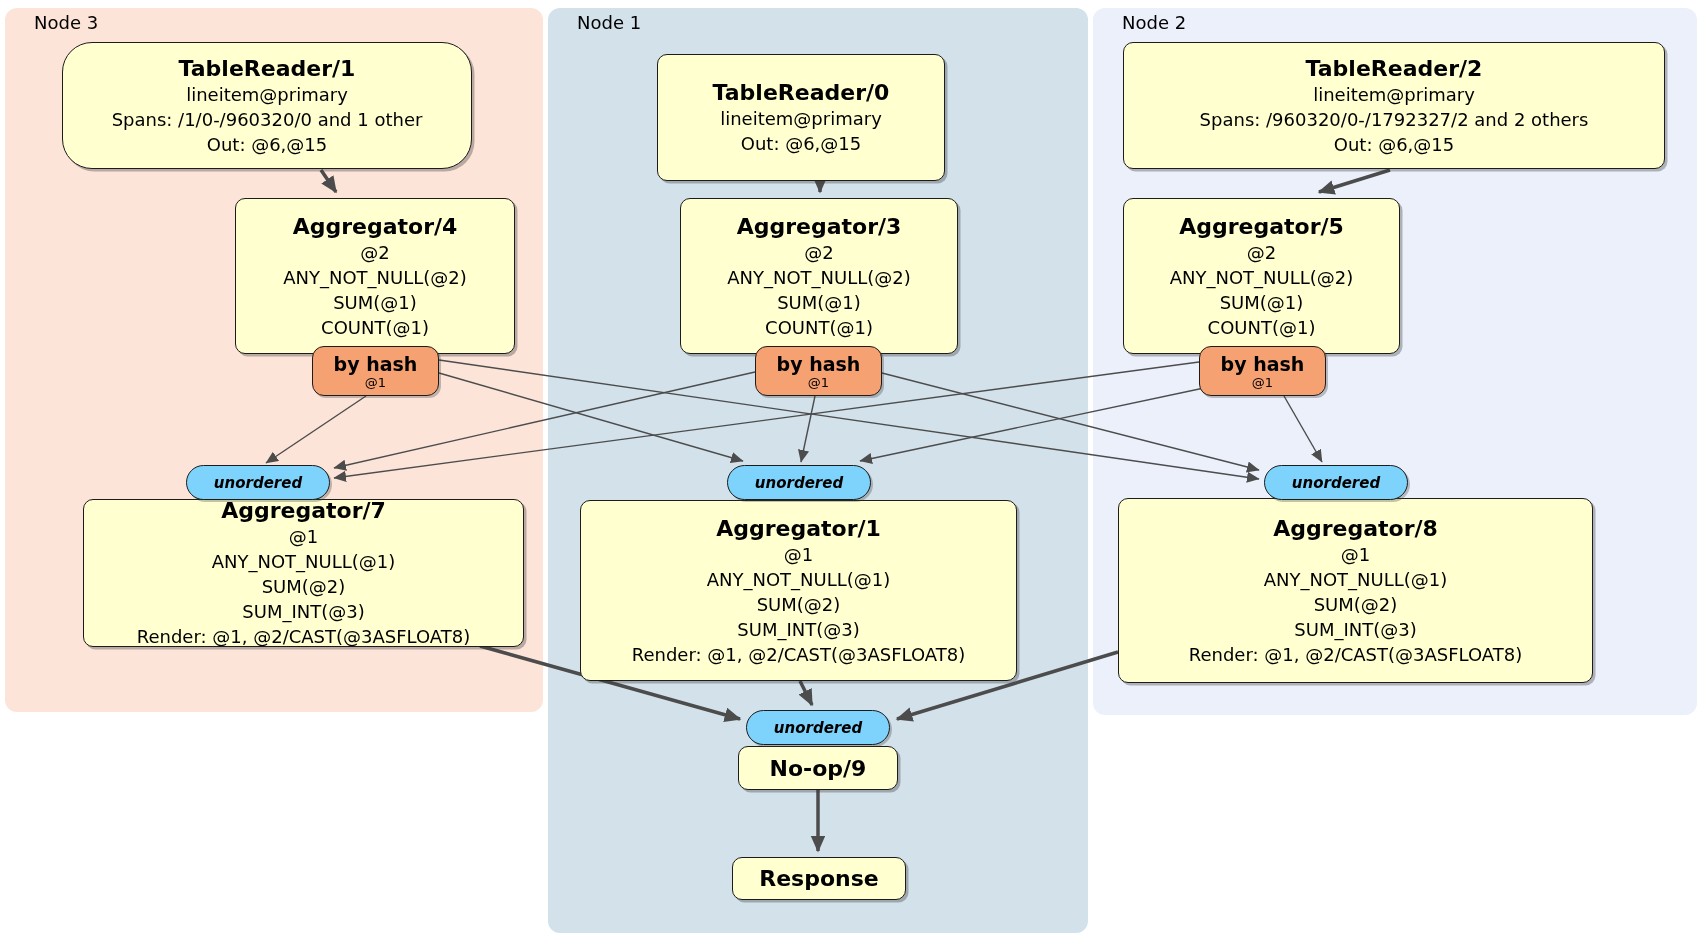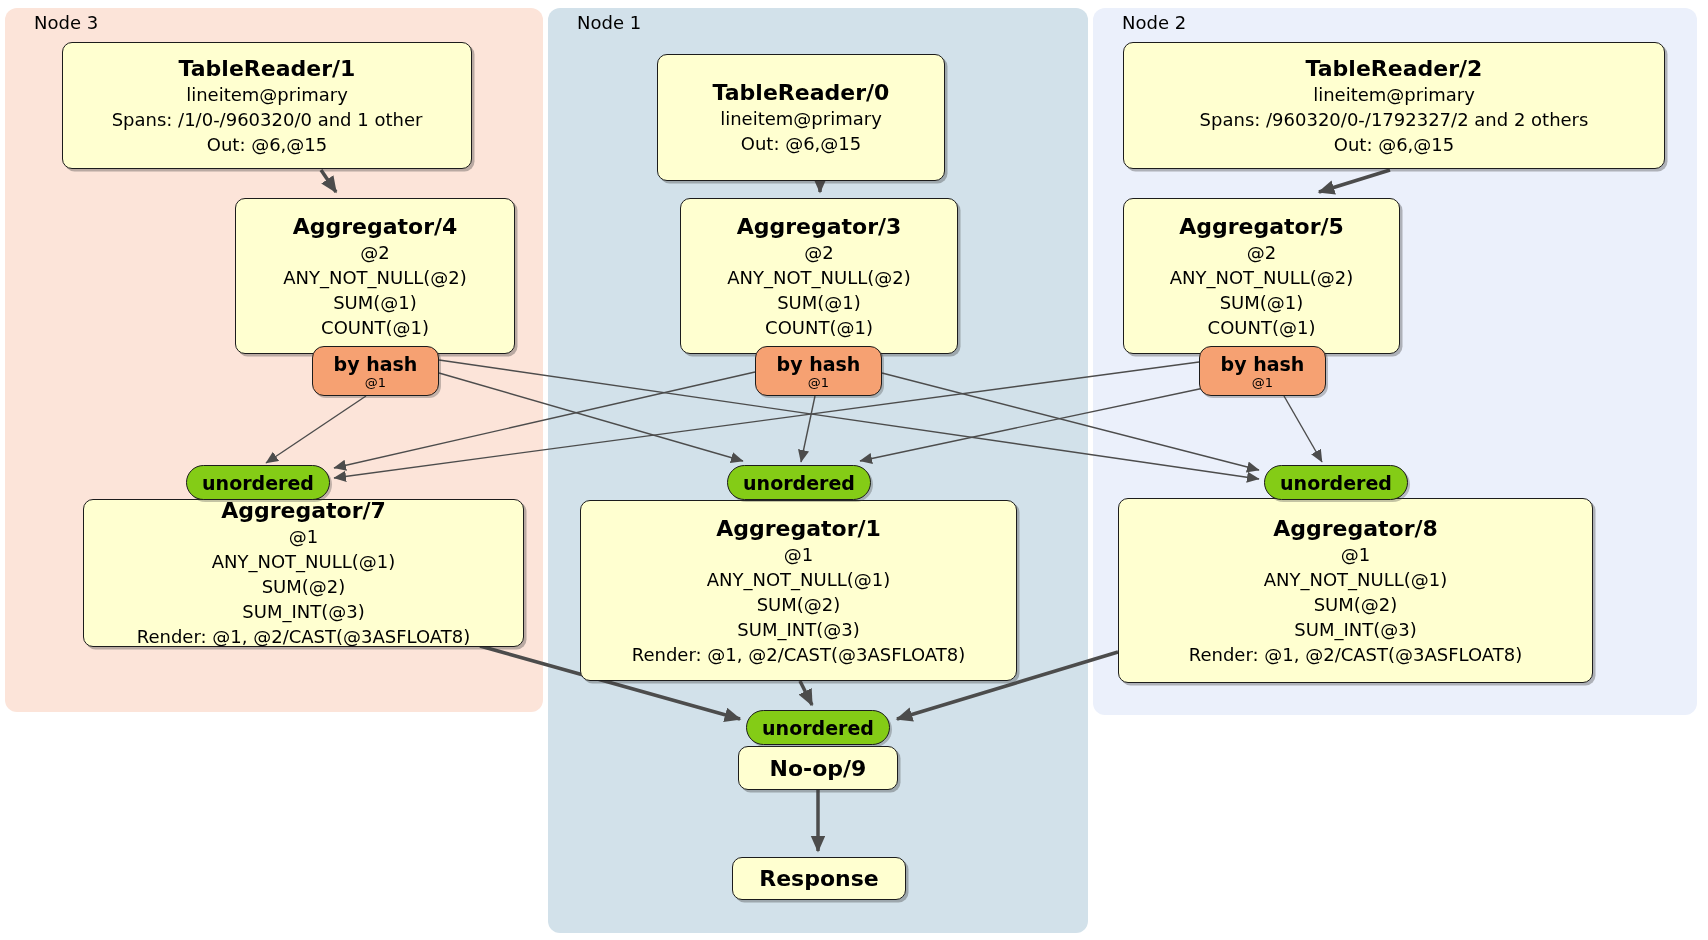--- a/index.html
+++ b/index.html
@@ -22,23 +22,23 @@
   .pbox .title{font-weight:bold;font-size:22px;line-height:27px;white-space:nowrap;}
   .pbox .line{font-size:18px;line-height:25px;white-space:nowrap;}
   .router{
     position:absolute;background:#f6a172;border:1.6px solid #1c1c1c;border-radius:12px;
     box-sizing:border-box;display:flex;flex-direction:column;justify-content:center;align-items:center;
     z-index:20;box-shadow:2px 2px 0 rgba(60,60,60,0.3);
   }
   .router-label{font-weight:bold;font-size:19px;line-height:22px;}
   .router-detail{font-size:13px;line-height:15px;}
   .sync{
-    position:absolute;background:#84cc16;border:1.6px solid #1c1c1c;border-radius:18px;
+    position:absolute;background:#7dd3fc;border:1.6px solid #1c1c1c;border-radius:18px;
     box-sizing:border-box;display:flex;justify-content:center;align-items:center;
-    font-weight:bold;font-size:19px;z-index:20;box-shadow:2px 2px 0 rgba(60,60,60,0.3);
+    font-weight:bold;font-size:15px;z-index:20;box-shadow:2px 2px 0 rgba(60,60,60,0.3);font-style:italic;
   }
 </style>
 </head>
 <body>
 
 <div class="canvas">
 
   <div class="region node3" style="left:5px;top:8px;width:538px;height:704px;"></div>
   <div class="region node1" style="left:548px;top:8px;width:540px;height:925px;"></div>
   <div class="region node2" style="left:1093px;top:8px;width:604px;height:707px;"></div>
@@ -71,21 +71,21 @@
       <line x1="439" y1="360" x2="1259" y2="479" marker-end="url(#ah-small)"></line>
       <line x1="755" y1="372" x2="334" y2="468" marker-end="url(#ah-small)"></line>
       <line x1="815" y1="396" x2="801" y2="462" marker-end="url(#ah-small)"></line>
       <line x1="882" y1="373" x2="1259" y2="470" marker-end="url(#ah-small)"></line>
       <line x1="1199" y1="362" x2="334" y2="478" marker-end="url(#ah-small)"></line>
       <line x1="1204" y1="388" x2="860" y2="461" marker-end="url(#ah-small)"></line>
       <line x1="1284" y1="396" x2="1322" y2="462" marker-end="url(#ah-small)"></line>
     </g>
   </svg>
 
-  <div class="pbox" style="left:62px;top:42px;width:410px;height:127px;">
+  <div class="pbox" style="left:62px;top:42px;width:410px;height:127px;border-radius:30px;">
     <div class="title">TableReader/1</div>
     <div class="line">lineitem@primary</div>
     <div class="line">Spans: /1/0-/960320/0 and 1 other</div>
     <div class="line">Out: @6,@15</div>
   </div>
 
   <div class="pbox" style="left:657px;top:42px;width:288px;height:127px;margin-top:12px;">
     <div class="title">TableReader/0</div>
     <div class="line">lineitem@primary</div>
     <div class="line">Out: @6,@15</div>

